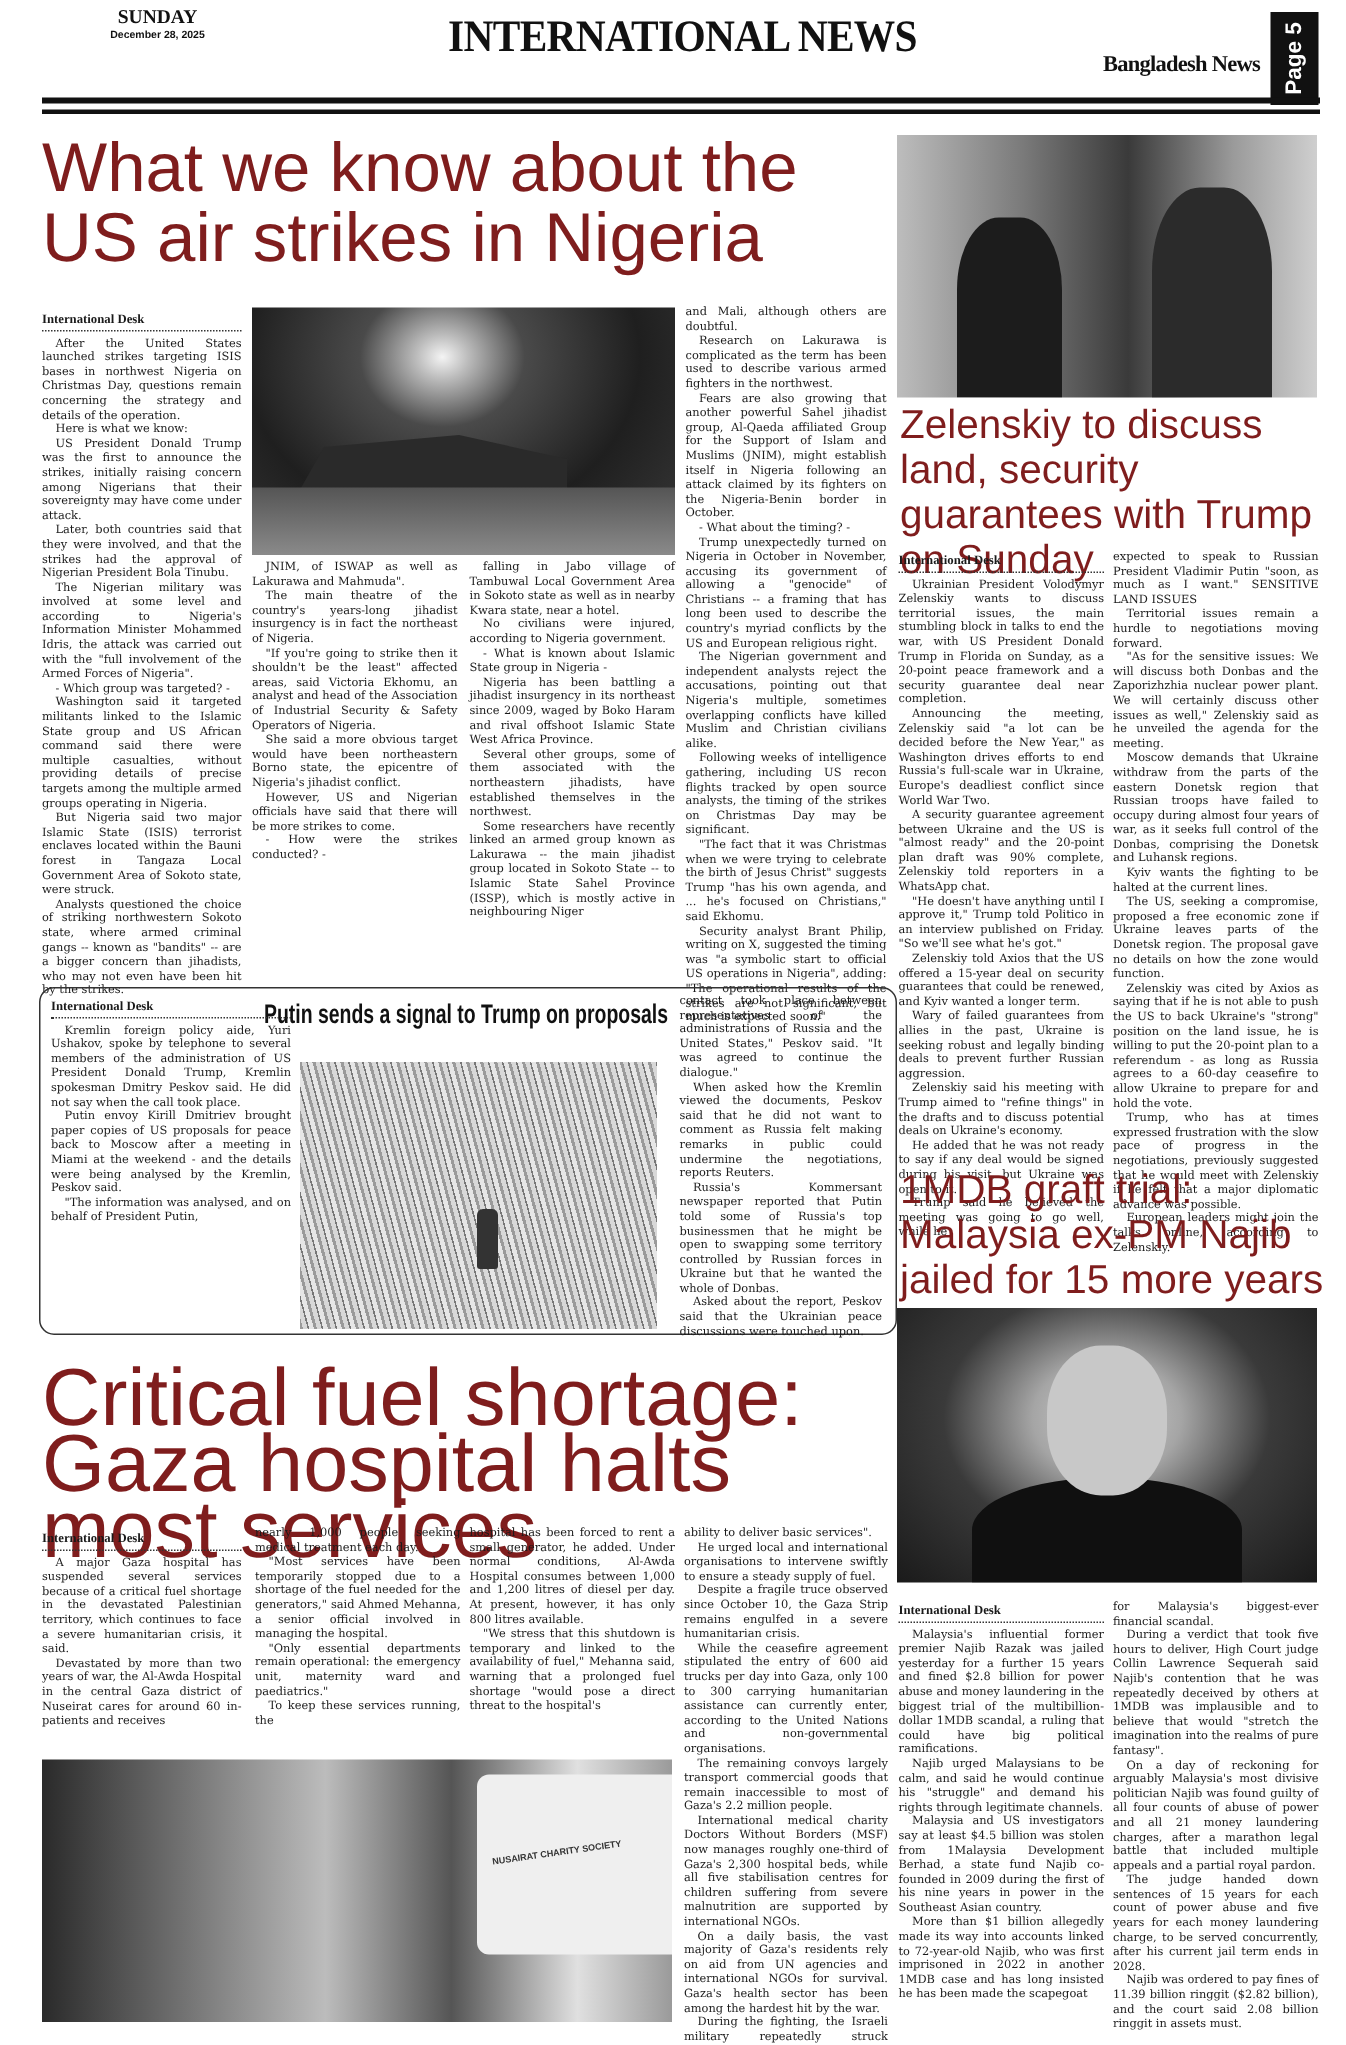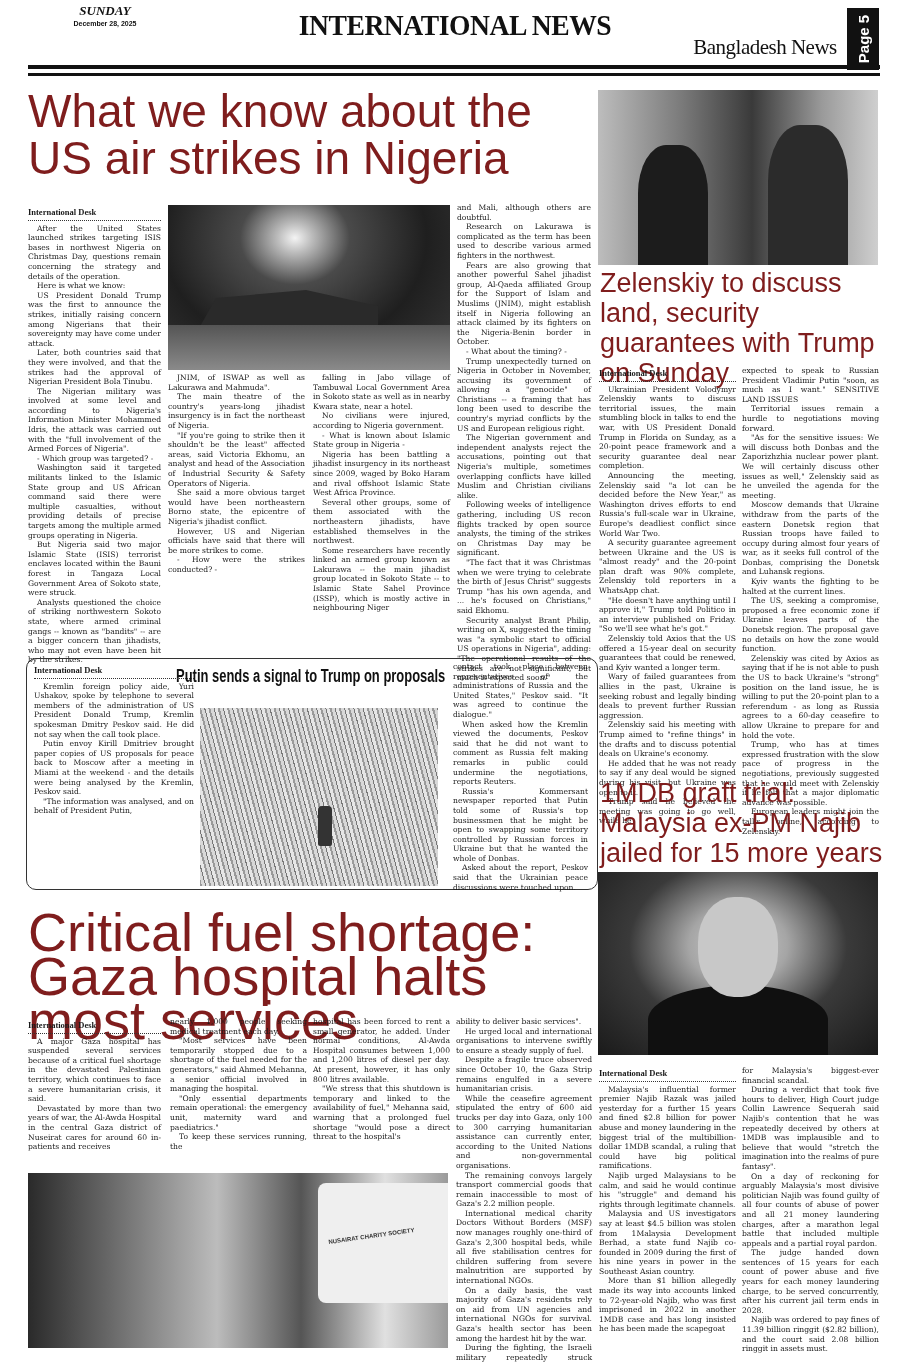--- a/index.html
+++ b/index.html
@@ -7,24 +7,24 @@
   body { position: relative; font-family: "DejaVu Serif", serif; color: #111; }
   .abs { position: absolute; }
   .body-text { font-family: "DejaVu Serif", serif; font-size: 7.6px; line-height: 9.6px; text-align: justify; color: #1a1a1a; }
   .body-text p { text-indent: 9px; }
   .body-text p.noind { text-indent: 0; }
   .desk { font-family: "Liberation Serif", serif; font-weight: bold; font-size: 8.5px; border-bottom: 1px dotted #333; padding-bottom: 2px; margin-bottom: 3px; }
   .headline { font-family: Liberation Sans, sans-serif; color: #7f1d1d; line-height: 1.02; }
   .photo { background: #777; overflow: hidden; }
 
   
-  .mast-day { left: 55px; top: 3px; width: 100px; text-align: center; font-family: "Liberation Serif", serif; font-weight: bold; font-size: 13px; font-style: italic; }
+  .mast-day { left: 55px; top: 3px; width: 100px; text-align: center; font-family: "Liberation Serif", serif; font-weight: bold; font-size: 13px; }
   .mast-date { left: 55px; top: 20px; width: 100px; text-align: center; font-family: "Liberation Sans", sans-serif; font-weight: bold; font-size: 7px; }
   .mast-title { left: 255px; top: 8px; width: 400px; text-align: center; font-family: "Liberation Serif", serif; font-weight: bold; font-size: 30px; letter-spacing: -0.5px; transform: scaleX(0.92); }
-  .mast-paper { left: 690px; top: 35px; width: 150px; text-align: center; font-family: "Liberation Serif", serif; font-weight: normal; font-size: 21px; letter-spacing: -0.5px; }
+  .mast-paper { left: 690px; top: 35px; width: 150px; text-align: right; font-family: "Liberation Serif", serif; font-weight: bold; font-size: 15px; letter-spacing: -0.5px; }
   .page-box { left: 847px; top: 8px; width: 32px; height: 62px; background: #111; color: #fff; }
   .page-box span { position: absolute; left: 50%; top: 50%; transform: translate(-50%,-50%) rotate(-90deg); font-family: "Liberation Sans", sans-serif; font-weight: bold; font-size: 15px; white-space: nowrap; }
   .rule-thick { left: 28px; top: 65px; width: 852px; height: 4px; background: #111; }
   .rule-thin { left: 28px; top: 73px; width: 852px; height: 3px; background: #111; }
 
   
   .ship-photo { left: 168px; top: 205px; width: 282px; height: 165px; background: radial-gradient(ellipse at 45% 20%, #f4f4f4 0%, #bbb 8%, #4a4a4a 25%, #1f1f1f 60%, #3a3a3a 100%); }
   .ship-photo .deck { position: absolute; left: 0; bottom: 0; width: 100%; height: 45px; background: linear-gradient(180deg, #555 0%, #8a8a8a 100%); }
   .ship-photo .hull { position: absolute; left: 30px; bottom: 40px; width: 180px; height: 40px; background: #2a2a2a; clip-path: polygon(0 100%, 10% 20%, 60% 0, 100% 40%, 100% 100%); }
   .trump-photo { left: 598px; top: 90px; width: 280px; height: 175px; background: linear-gradient(90deg, #bdbdbd 0%, #7a7a7a 30%, #3a3a3a 55%, #9a9a9a 80%, #cfcfcf 100%); }

